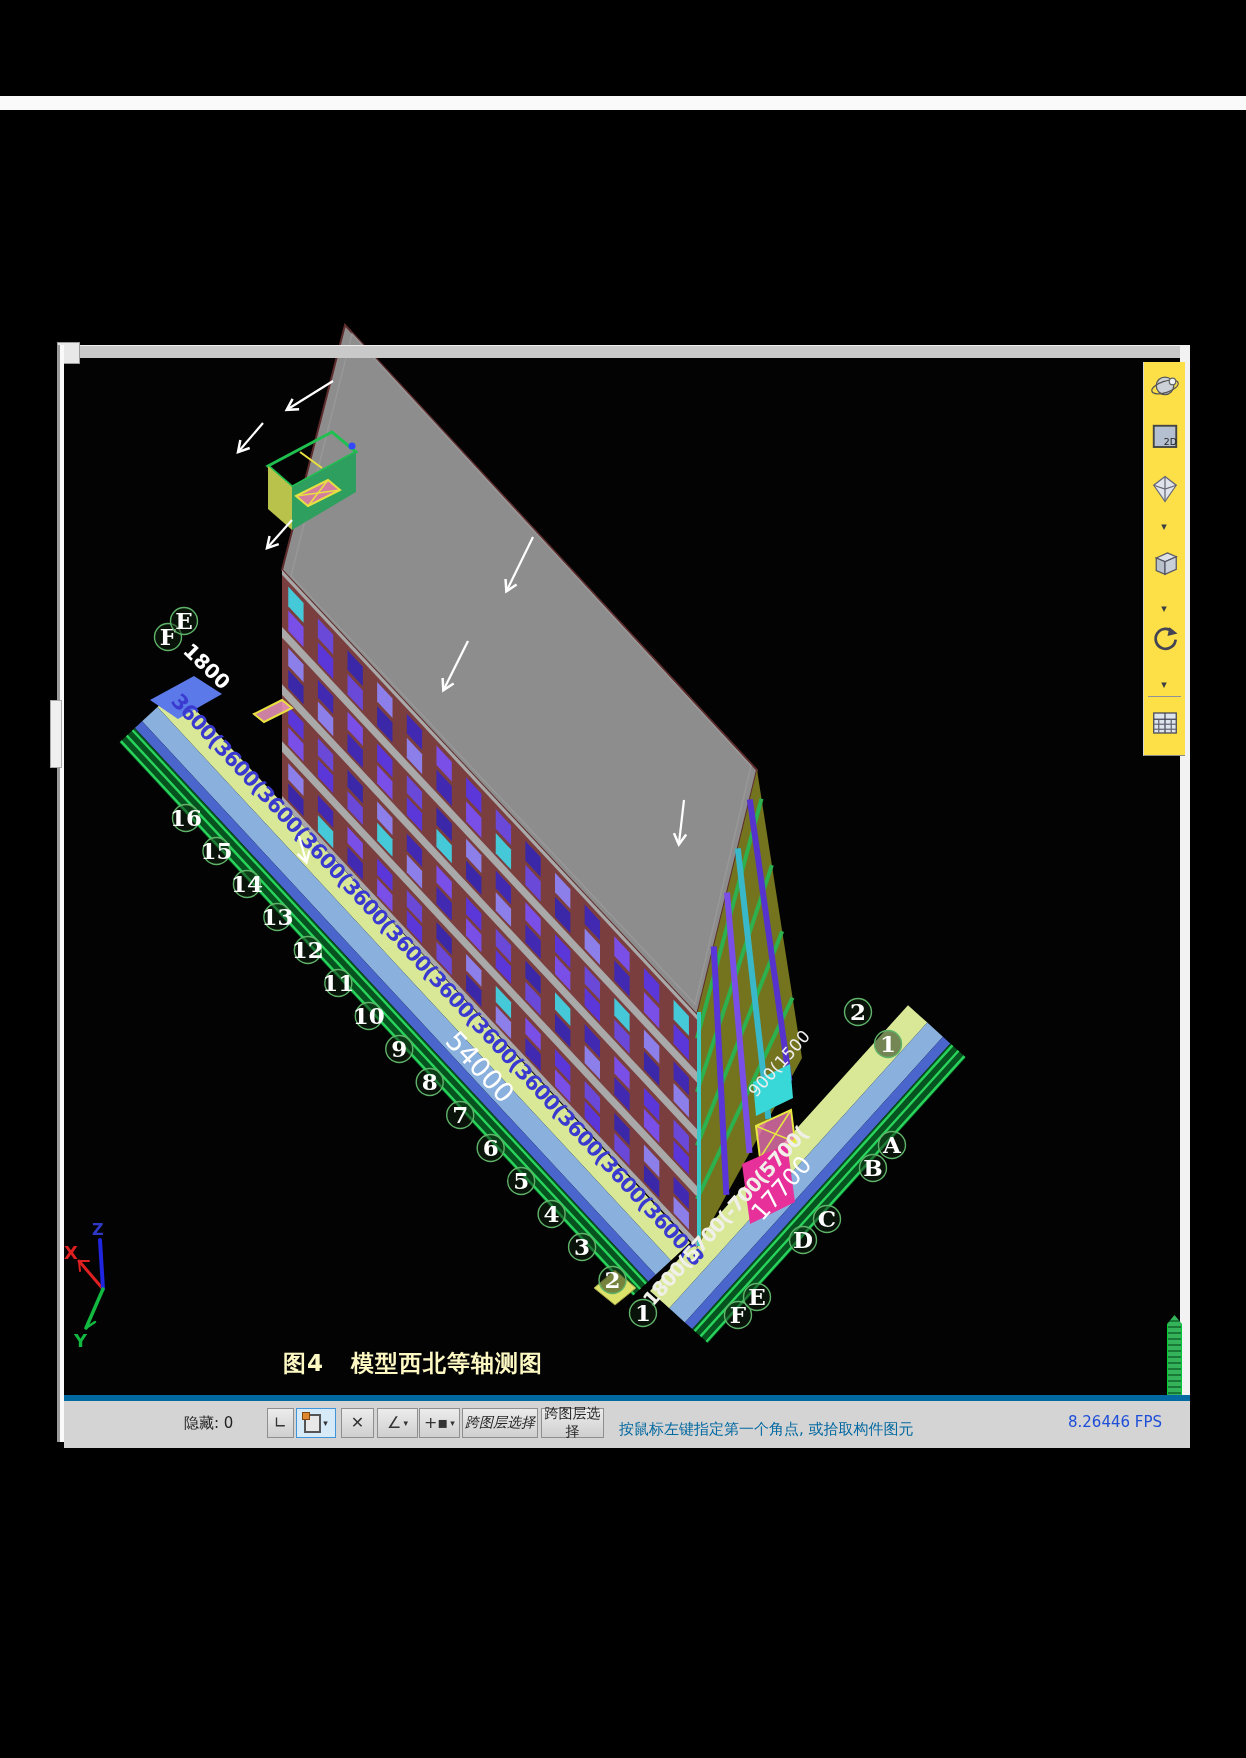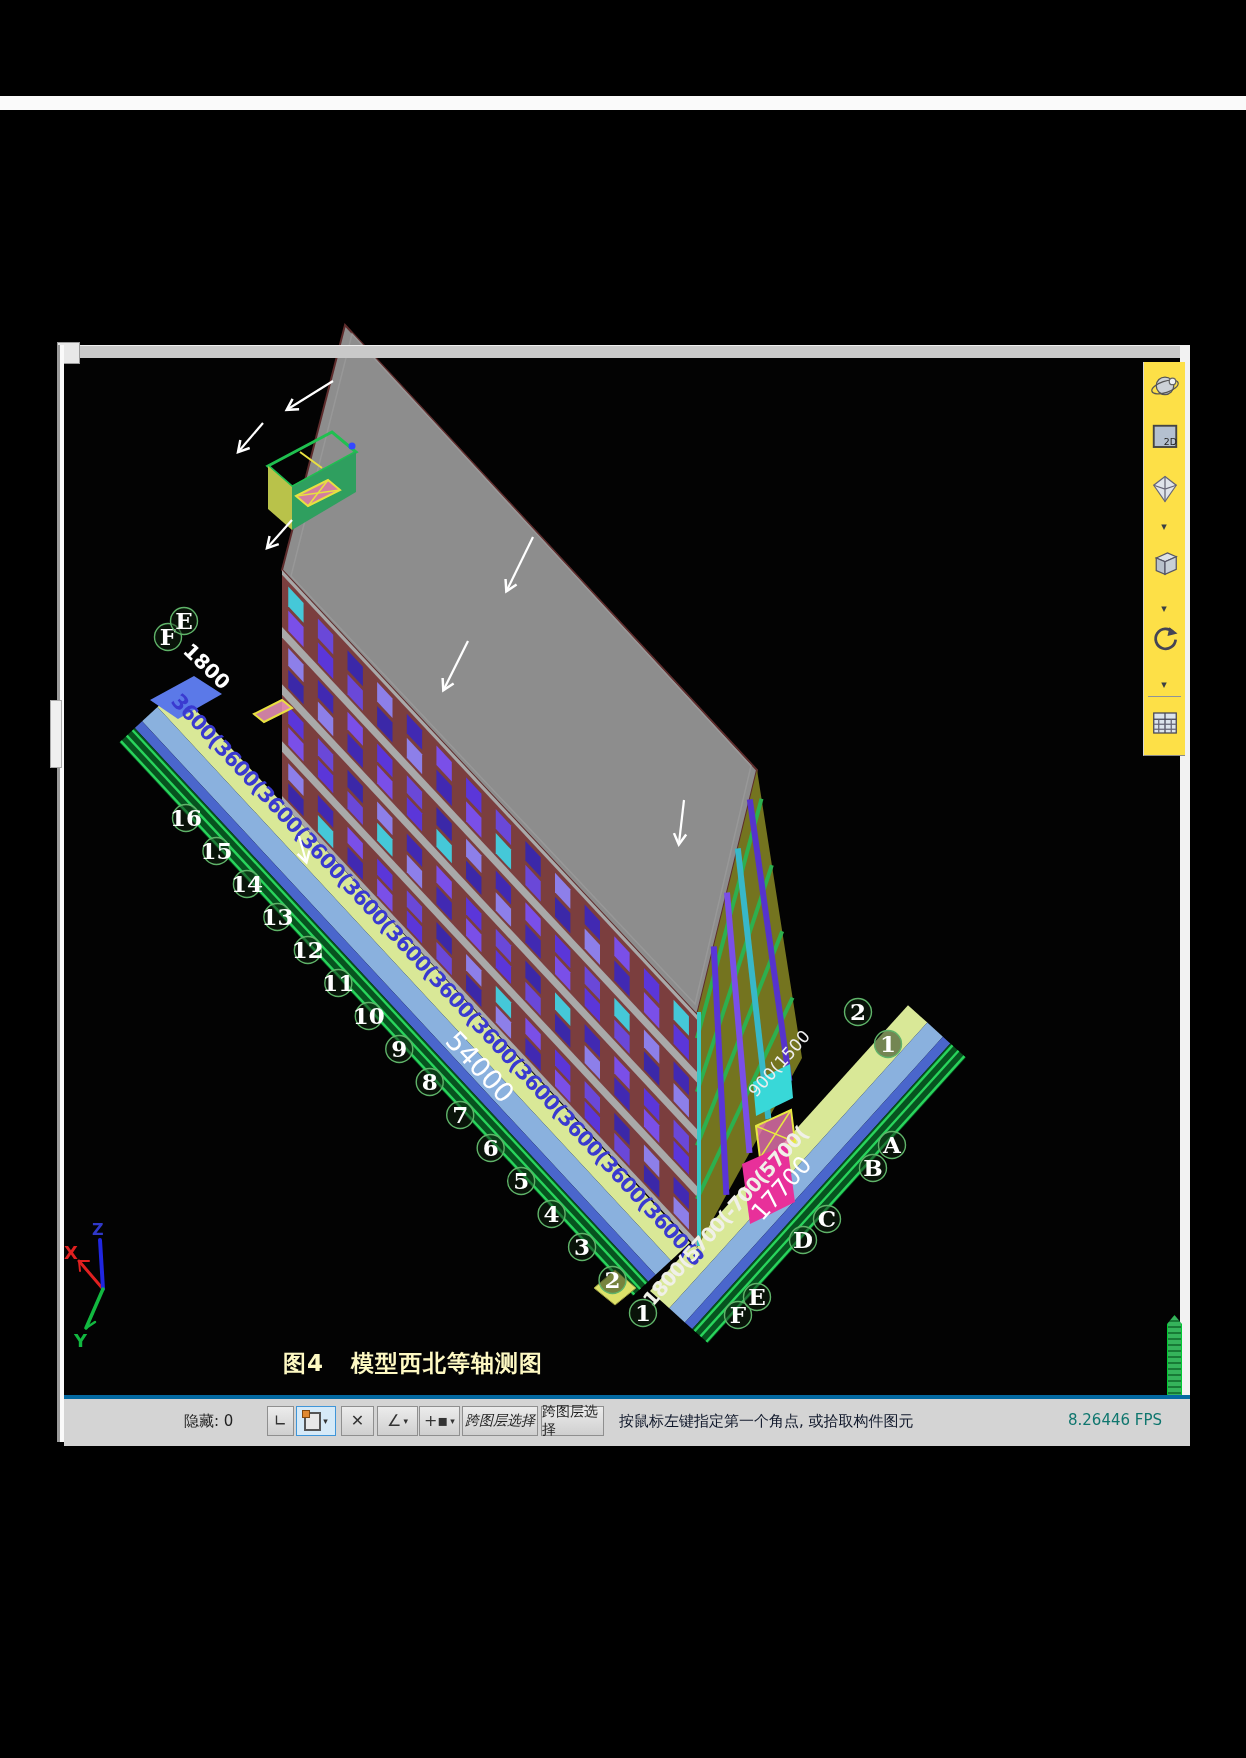--- a/index.html
+++ b/index.html
@@ -23,32 +23,32 @@
   .tool-btn{position:absolute;left:4px;width:33px;height:38px;display:flex;align-items:center;justify-content:center;cursor:pointer;}
   .tool-btn svg{width:30px;height:30px;}
   .caret{position:absolute;left:12px;width:16px;height:12px;color:#3a3f45;font-size:11px;line-height:10px;text-align:center;cursor:pointer;}
   .tool-divider{position:absolute;left:4px;width:33px;height:0;border-top:1px solid #8f9399;}
   
   #scrollbar{left:1167px;top:1315px;width:13px;height:97px;
      background:repeating-linear-gradient(180deg,#35b35b 0 4px,#187a36 4px 6px);
      clip-path:polygon(50% 0,100% 9%,100% 100%,0 100%,0 9%);border:1px solid #0c3;}
   #scrollbar-arrow{left:1168px;top:1413px;width:0;height:0;border-left:6px solid transparent;border-right:6px solid transparent;border-top:8px solid #2a9a4a;}
   
-  #statusbar{left:64px;top:1395px;width:1126px;height:47px;background:#d4d4d4;border-top:4px solid #0369a1;font-size:15px;color:#222;}
+  #statusbar{left:64px;top:1395px;width:1126px;height:47px;background:#d4d4d4;border-top:6px solid #0369a1;font-size:15px;color:#222;text-align:center;}
   #hidden-label{left:120px;top:13px;}
   .sb-btn{position:absolute;top:7px;height:30px;background:linear-gradient(#ececec,#cfcfcf);
      border:1px solid #8f8f8f;box-sizing:border-box;display:flex;align-items:center;justify-content:center;
      font-size:14px;color:#222;cursor:pointer;}
   .sb-btn.hl{border:1px solid #3f95d8;background:#d6eaf8;}
   .icon-glyph{font-size:16px;color:#333;line-height:1;}
   .mini-caret{font-size:9px;color:#333;margin-left:2px;}
   .rect-ic{position:relative;width:13px;height:15px;border:2px solid #555;background:#e8e8e8;}
   .rect-ic .dot{position:absolute;left:-4px;top:-4px;width:6px;height:6px;background:#e08830;border:1px solid #804810;}
-  #hint-text{left:555px;top:13px;color:#0f172a;}
-  #fps{right:28px;top:12px;color:#0f766e;font-size:15px;}
+  #hint-text{left:555px;top:19px;color:#0369a1;}
+  #fps{right:28px;top:12px;color:#1d4ed8;font-size:15px;}
 </style>
 </head>
 <body>
 
 <div id="page-band" class="abs"></div>
 
 <div id="viewport" class="abs"></div>
 
 <svg id="model-svg" class="abs" viewBox="0 0 1246 1758">
   <defs>

